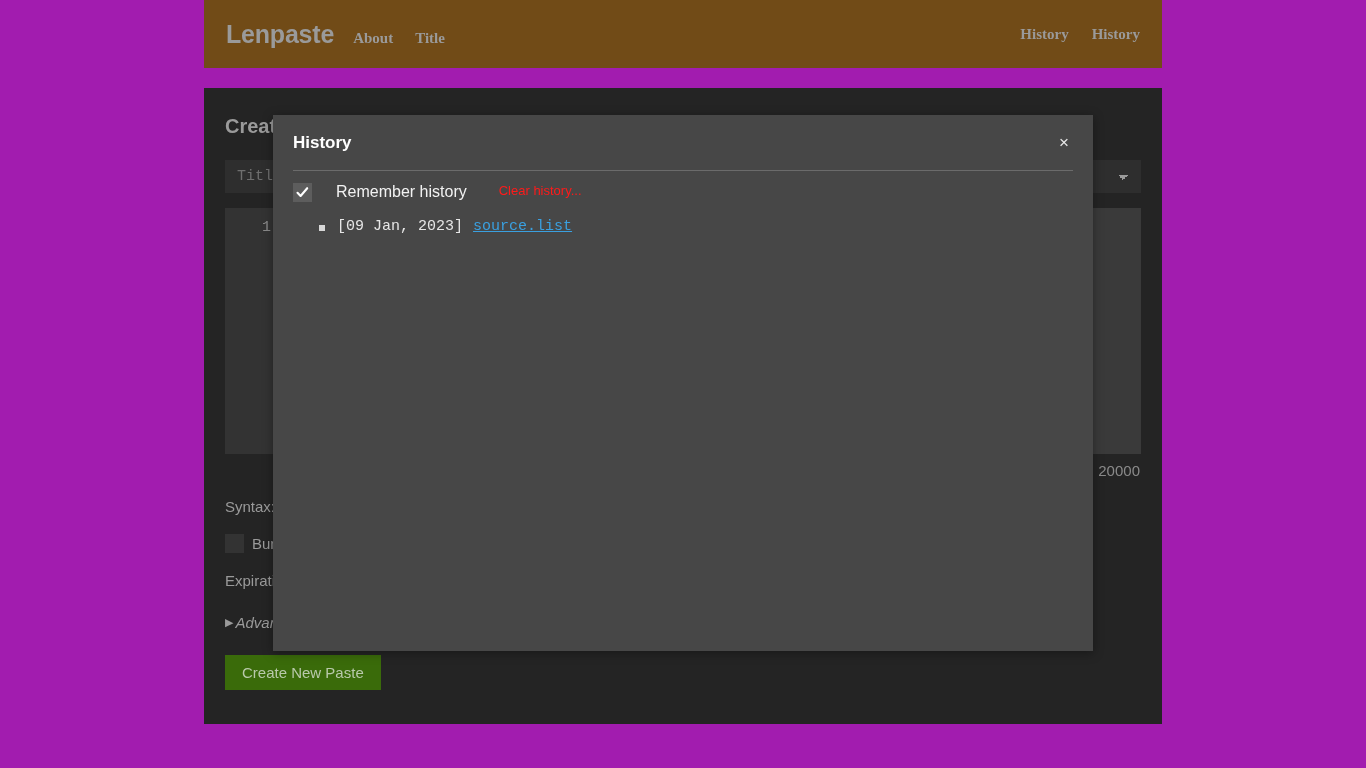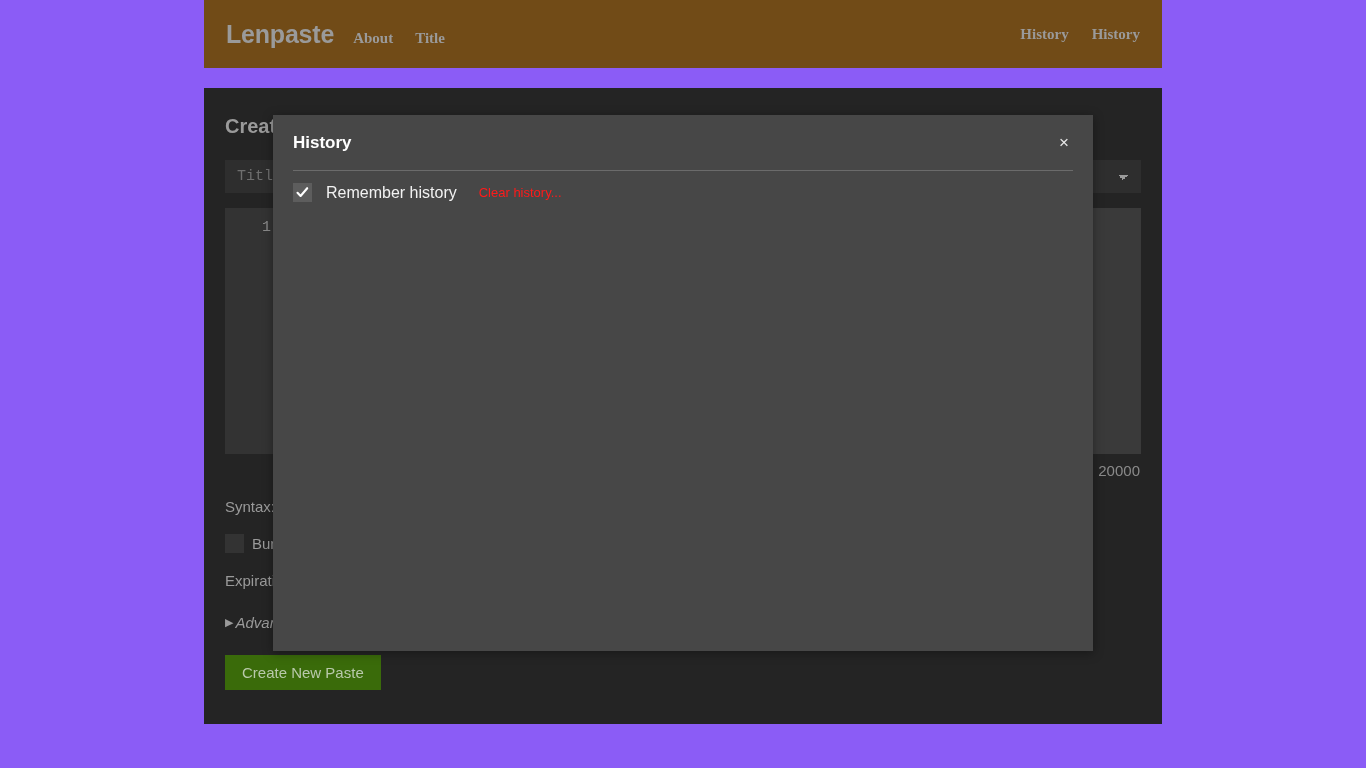--- a/index.html
+++ b/index.html
@@ -8,21 +8,21 @@
     margin: 0; padding: 0;
     width: 1366px; height: 768px;
     background: #1a1a1a;
     font-family: "Liberation Sans", sans-serif;
     overflow: hidden;
   }
   #root {
     position: relative;
     width: 1366px;
     height: 768px;
-    background: #8b5cf6;
+    background: #a21caf;
   }
 
   
   .navbar {
     position: absolute;
     left: 204px; top: 0;
     width: 958px; height: 68px;
     background: #714b17;
     display: flex;
     align-items: center;
@@ -223,22 +223,21 @@
     line-height: 1;
     cursor: pointer;
     padding: 2px 4px;
     background: none;
     border: none;
     font-family: "Liberation Sans", sans-serif;
   }
   .modal-body { padding-top: 12px; }
   .remember-row {
     display: flex;
-    align-items: center;
-    gap: 14px;
+    gap: 24px;
   }
   .check-box {
     width: 19px; height: 19px;
     background: #5d5d5d;
     display: flex;
     align-items: center;
     justify-content: center;
     cursor: pointer;
     flex: none;
   }
@@ -355,16 +354,23 @@
       <div class="remember-row">
         <span class="check-box">
           <svg width="13" height="13" viewBox="0 0 13 13">
             <path d="M1.5 6.8 L4.6 10 L11.2 2.2" stroke="#ffffff" stroke-width="2.1" fill="none" stroke-linecap="round" stroke-linejoin="round"></path>
           </svg>
         </span>
         <span class="remember-label">Remember history</span>
         <a class="clear-link">Clear history...</a>
       </div>
 
+      <ul class="history-list">
+        <li>
+          <span class="bullet"></span>
+          <span class="hist-date">[09 Jan, 2023]</span>
+          <a class="hist-link">source.list</a>
+        </li>
+      </ul>
     </div>
   </div>
 
 </div>
 
 </body></html>

